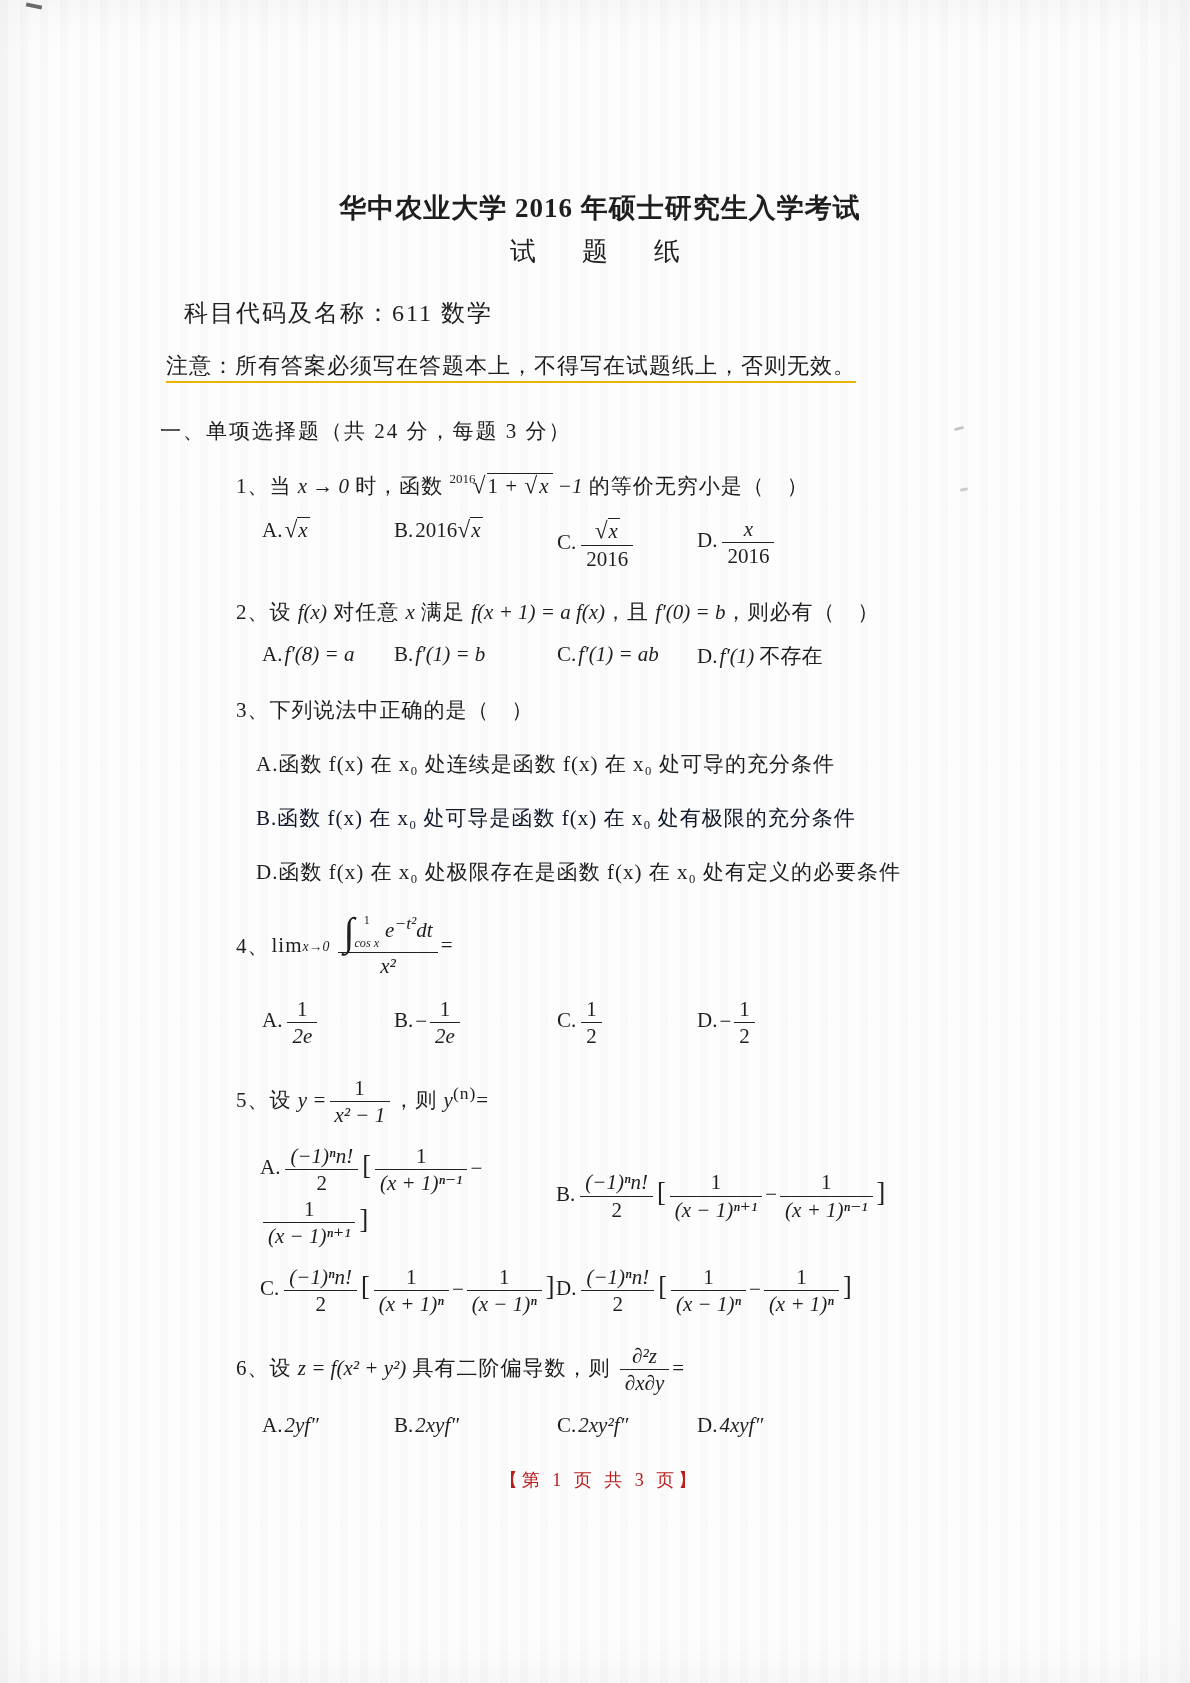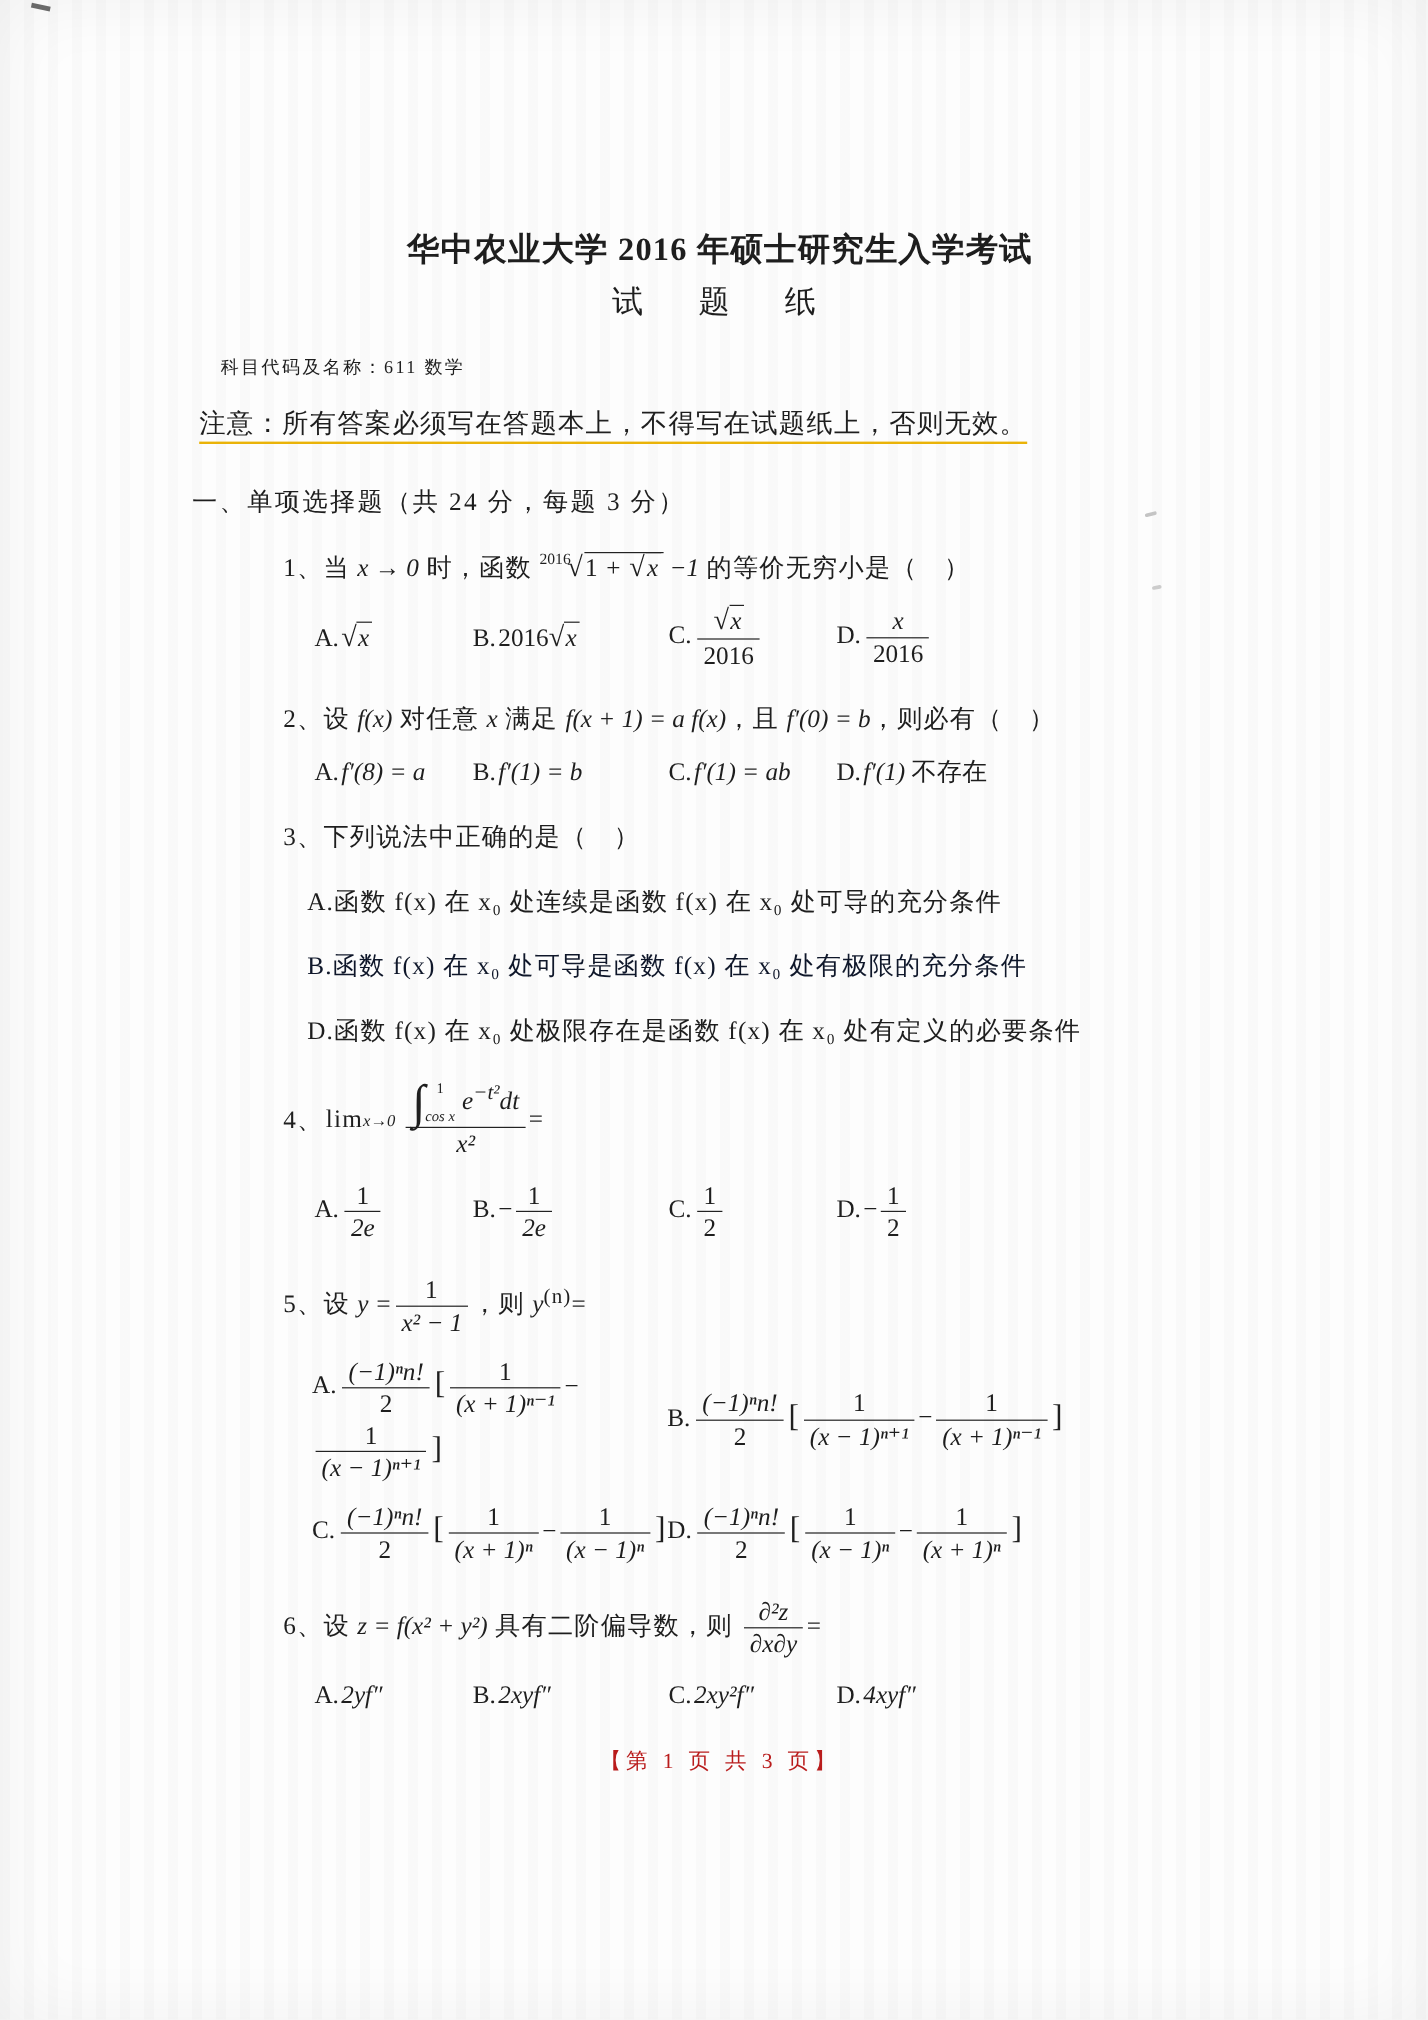--- a/index.html
+++ b/index.html
@@ -9,27 +9,27 @@
       repeating-linear-gradient(90deg, rgba(0,0,0,0.015) 0 8px, rgba(0,0,0,0) 8px 20px),
       #fdfdfd;
     box-shadow:inset 0 0 60px rgba(0,0,0,0.05);
     font-family:"Liberation Serif","DejaVu Serif",serif;
     color:#1e1e1e;
     overflow:hidden;
   }
   .content{position:absolute;left:160px;top:0;width:880px;font-size:21px;}
   .title{margin-top:190px;text-align:center;font-size:27px;font-weight:700;letter-spacing:1px;}
   .subtitle{margin-top:8px;text-align:center;font-size:26px;font-weight:400;letter-spacing:10px;}
-  .subject{margin-top:28px;margin-left:24px;font-size:15px;letter-spacing:2px;}
+  .subject{margin-top:28px;margin-left:24px;font-size:24px;letter-spacing:2px;}
   .notice{margin-top:22px;margin-left:6px;font-size:22px;letter-spacing:1px;}
   .notice .u{border-bottom:2px solid #eab308;padding-bottom:3px;}
   .section{margin-top:36px;font-size:21px;letter-spacing:2px;}
   .q{margin-top:26px;margin-left:76px;letter-spacing:1px;}
   .m{font-style:italic;letter-spacing:0;}
-  .optrow{display:flex;align-items:center;margin-left:102px;margin-top:16px;}
+  .optrow{display:flex;margin-left:102px;margin-top:16px;}
   .c1{width:132px;}.c2{width:163px;}.c3{width:140px;}
   .q3line{margin-top:26px;margin-left:96px;letter-spacing:1px;}
   .faint{color:#0f172a;}
   .frac{display:inline-flex;flex-direction:column;vertical-align:middle;text-align:center;margin:0 3px;}
   .frac .num{display:block;border-bottom:1.4px solid #222;padding:0 5px;line-height:1.25;}
   .frac .den{display:block;padding:0 5px;line-height:1.25;}
   .sqrt{white-space:nowrap;}
   .rsign{font-size:1.12em;}
   .rad{border-top:1.4px solid #222;padding:0 2px 0 1px;}
   .ridx{font-size:0.62em;margin-right:-3px;vertical-align:0.75em;letter-spacing:0;}

